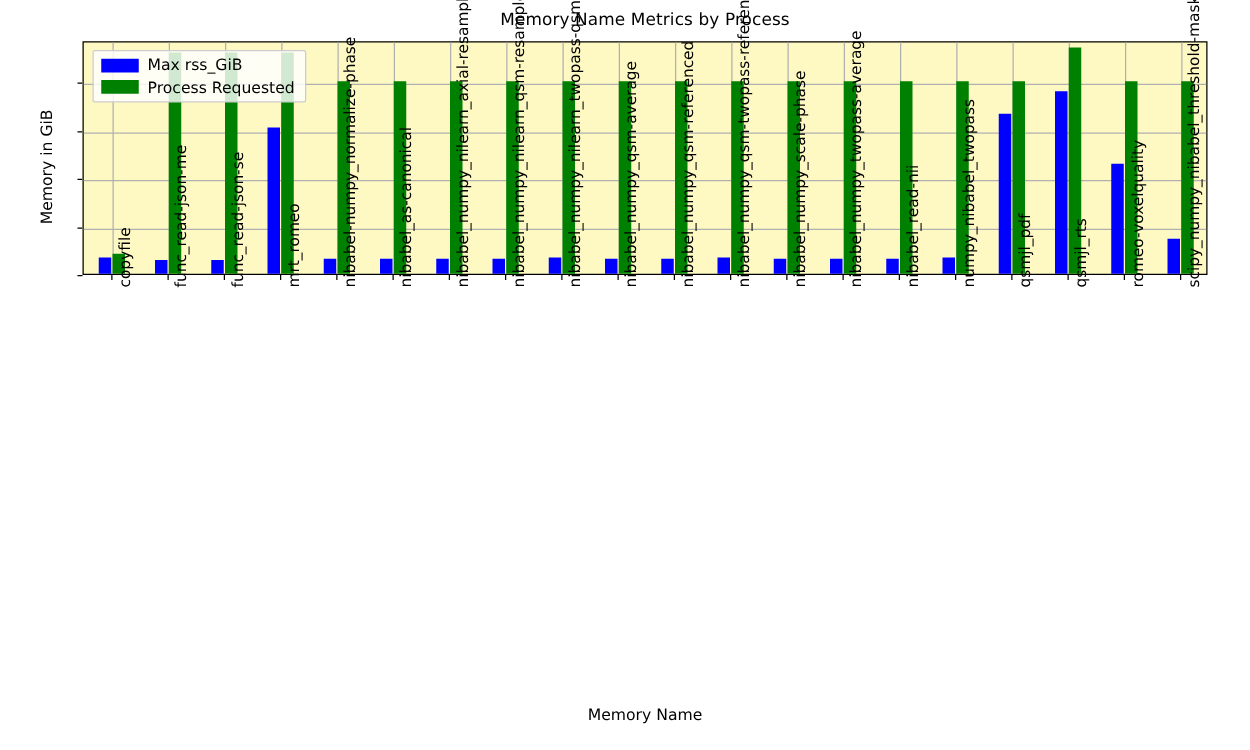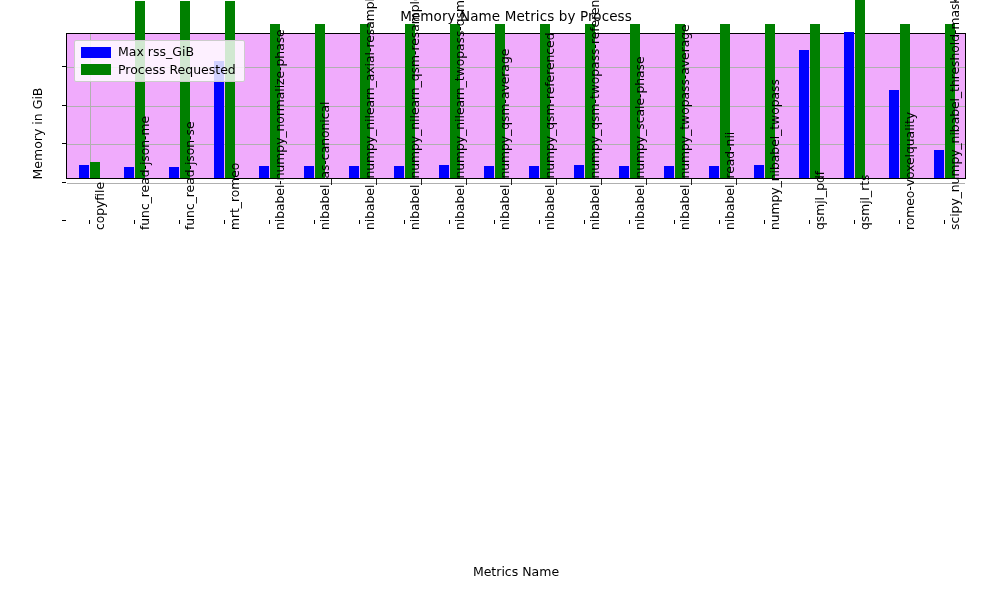--- a/index.html
+++ b/index.html
@@ -30,24 +30,24 @@
     font-size: 13.5px;
     color: #000000;
     letter-spacing: 0.1px;
   }
   
   #plot-area {
     position: absolute;
     left: 66px;
     top: 33px;
     width: 900px;
-    height: 146px;
+    height: 187px;
     border: 1.3px solid #000000;
     box-sizing: border-box;
-    background: #f0abfc;
+    background: #fef9c3;
     overflow: visible;
   }
   #grid-layer, #bars-layer {
     position: absolute;
     left: 0; top: 0; right: 0; bottom: 0;
   }
   .gridline {
     position: absolute;
     left: 0;
     width: 100%;
@@ -291,15 +291,15 @@
       <div class="xtick-mark" style="left: 743px;"></div>
       <div class="xtick-label" style="left: 747.5px;">qsmjl_pdf</div>
       <div class="xtick-mark" style="left: 788px;"></div>
       <div class="xtick-label" style="left: 792.5px;">qsmjl_rts</div>
       <div class="xtick-mark" style="left: 833px;"></div>
       <div class="xtick-label" style="left: 837.5px;">romeo-voxelquality</div>
       <div class="xtick-mark" style="left: 878px;"></div>
       <div class="xtick-label" style="left: 882.5px;">scipy_numpy_nibabel_threshold-masking</div>
     </div>
 
-  <div id="xlabel">Metrics Name</div>
+  <div id="xlabel">Memory Name</div>
 
 </div>
 
 </body></html>

